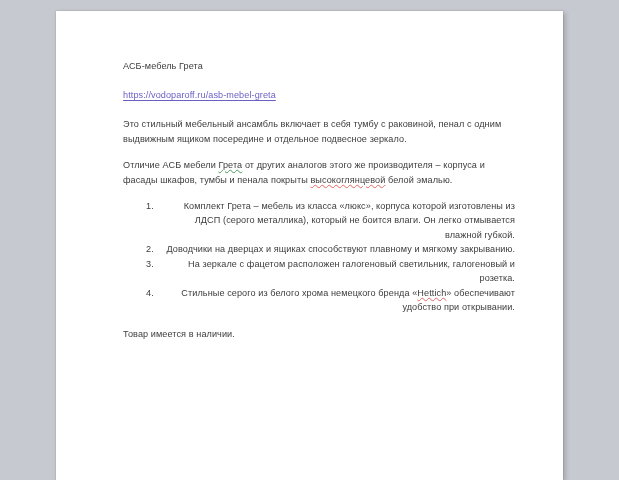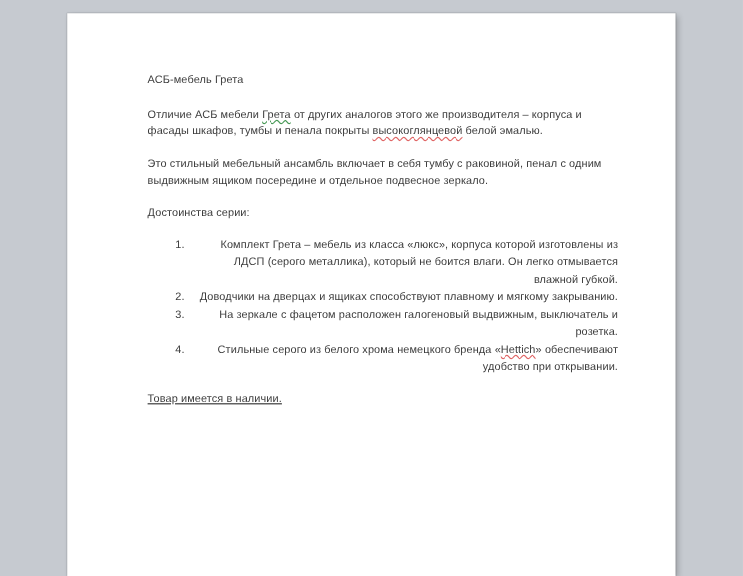--- a/index.html
+++ b/index.html
@@ -105,45 +105,44 @@
     position: absolute;
     left: -17px;
     top: 0;
     width: 14px;
     text-align: left;
     color: #3c3c3c;
   }
 
   .closing {
     margin: 0;
-    text-decoration: underline;
   }
 </style>
 </head>
 <body>
 
 <div id="viewport">
 
   <div id="page">
 
     <div id="page-body" class="doc-text">
 
       <p class="title-line">АСБ-мебель Грета</p>
 
+      <p class="link-line"><a class="doclink" href="#">https://vodoparoff.ru/asb-mebel-greta</a></p>
+
+      <p class="para">Это стильный мебельный ансамбль включает в себя тумбу с раковиной, пенал с одним выдвижным ящиком посередине и отдельное подвесное зеркало.</p>
 
       <p class="para"><span>Отличие АСБ мебели </span><span class="sp-green">Грета</span><span> от других аналогов этого же производителя – корпуса и фасады шкафов, тумбы и пенала покрыты </span><span class="sp-red">высокоглянцевой</span><span> белой эмалью.</span></p>
 
-      <p class="para">Это стильный мебельный ансамбль включает в себя тумбу с раковиной, пенал с одним выдвижным ящиком посередине и отдельное подвесное зеркало.</p>
-
-      <p class="para-tight">Достоинства серии:</p>
 
       <ol class="doc-list">
         <li>Комплект Грета – мебель из класса «люкс», корпуса которой изготовлены из ЛДСП (серого металлика), который не боится влаги. Он легко отмывается влажной губкой.</li>
         <li>Доводчики на дверцах и ящиках способствуют плавному и мягкому закрыванию.</li>
-        <li>На зеркале с фацетом расположен галогеновый выдвижным, выключатель и розетка.</li>
+        <li>На зеркале с фацетом расположен галогеновый светильник, галогеновый и розетка.</li>
         <li><span>Стильные серого из белого хрома немецкого бренда «</span><span class="sp-red">Hettich</span><span>» обеспечивают удобство при открывании.</span></li>
       </ol>
 
       <p class="closing">Товар имеется в наличии.</p>
 
     </div>
   </div>
 </div>
 
 </body></html>

